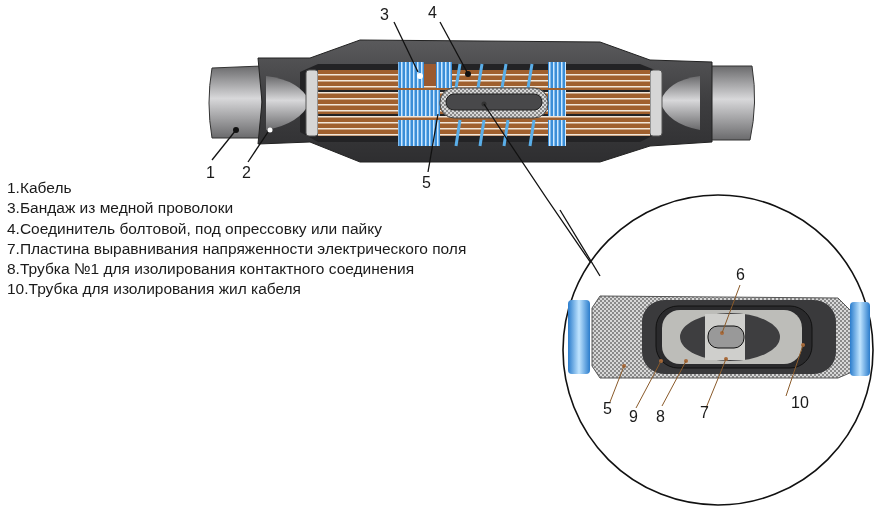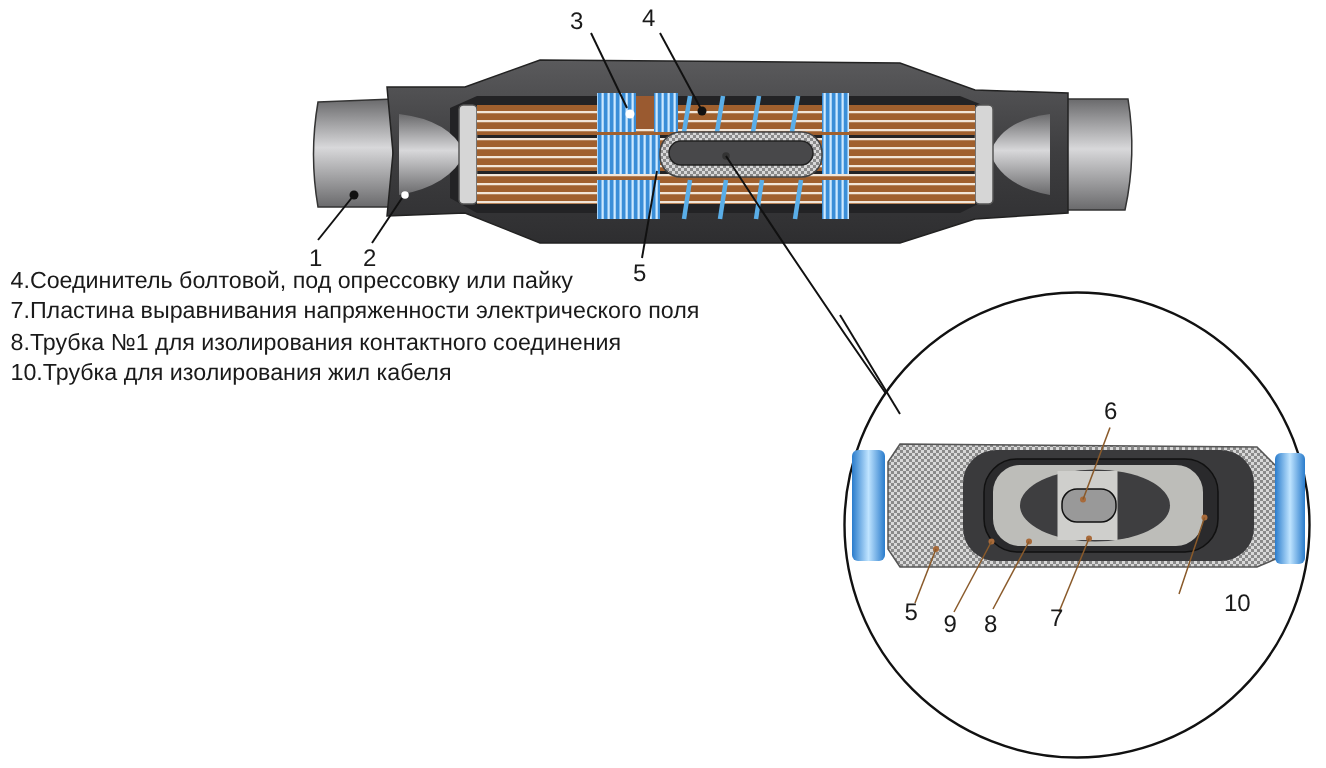--- a/index.html
+++ b/index.html
@@ -136,21 +136,23 @@
 <div class="callout" style="left:206px;top:164px;">1</div>
 <div class="callout" style="left:242px;top:164px;">2</div>
 <div class="callout" style="left:380px;top:6px;">3</div>
 <div class="callout" style="left:428px;top:4px;">4</div>
 <div class="callout" style="left:422px;top:174px;">5</div>
 
 <div class="callout" style="left:736px;top:266px;">6</div>
 <div class="callout" style="left:700px;top:404px;">7</div>
 <div class="callout" style="left:656px;top:408px;">8</div>
 <div class="callout" style="left:629px;top:408px;">9</div>
-<div class="callout" style="left:816px;top:394px;">10</div>
+<div class="callout" style="left:791px;top:394px;">10</div>
 <div class="callout" style="left:603px;top:400px;">5</div>
 
 <div class="legend">
+  <div>1.Кабель</div>
+  <div>3.Бандаж из медной проволоки</div>
   <div>4.Соединитель болтовой, под опрессовку или пайку</div>
   <div>7.Пластина выравнивания напряженности электрического поля</div>
   <div>8.Трубка №1 для изолирования контактного соединения</div>
   <div>10.Трубка для изолирования жил кабеля</div>
 </div>
 
 </body></html>

